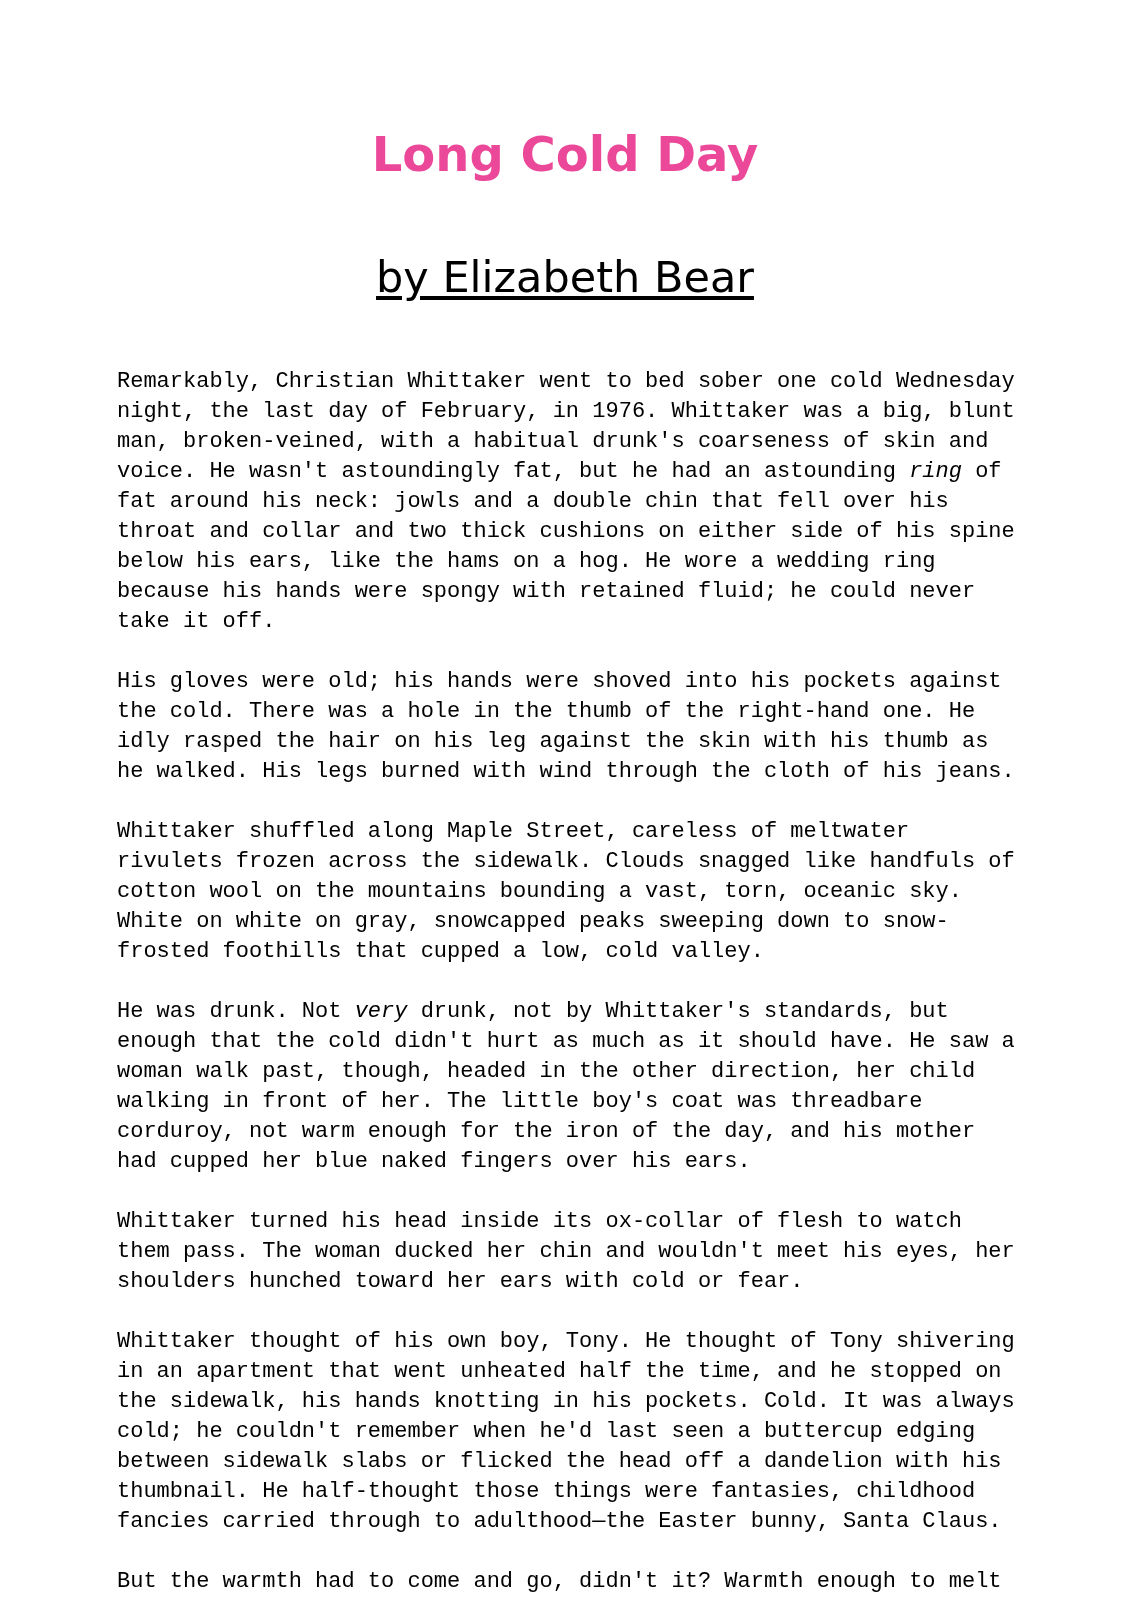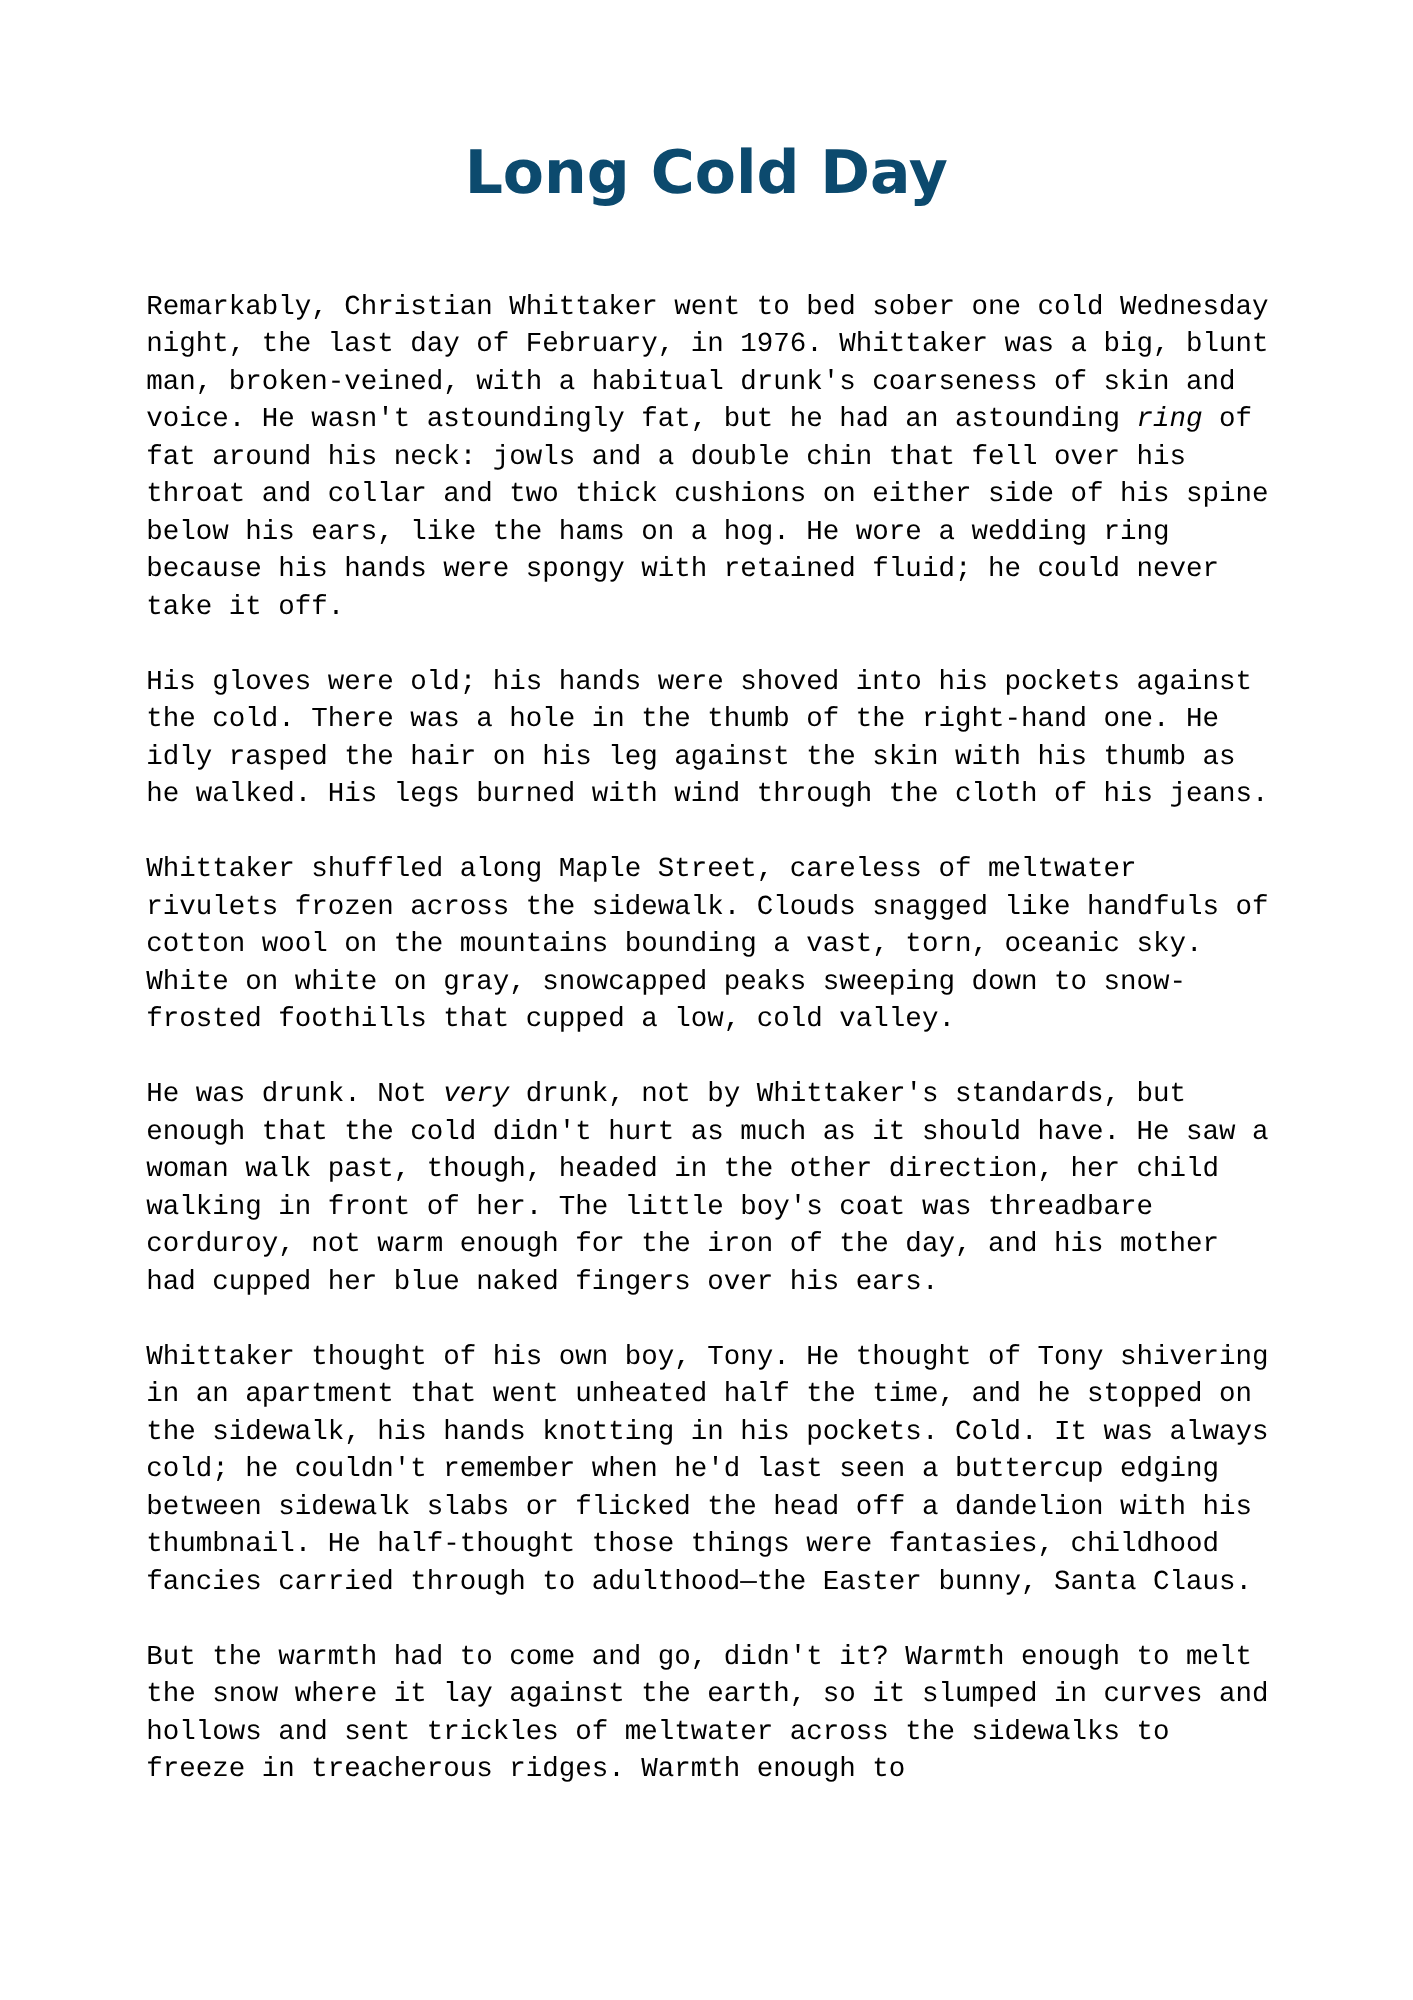--- a/index.html
+++ b/index.html
@@ -10,27 +10,27 @@
   .page {
     position: relative;
     width: 1130px;
     height: 1600px;
     background: #ffffff;
     overflow: hidden;
     box-sizing: border-box;
     padding-top: 109px;
   }
   .title {
-    margin: 0;
+    margin: 16px;
     text-align: center;
     font-family: "DejaVu Sans", sans-serif;
     font-weight: bold;
     font-size: 48px;
     line-height: 58px;
-    color: #0c4a6e;
+    color: #ec4899;
     letter-spacing: 0px;
   }
   .byline {
     margin: 68px 0 0 0;
     text-align: center;
     font-family: "DejaVu Sans", sans-serif;
     font-weight: normal;
     font-size: 43px;
     line-height: 52px;
     color: #000000;
@@ -52,21 +52,23 @@
   }
   .story em {
     font-style: italic;
   }
 </style>
 </head>
 <body>
 
 <div class="page">
   <h1 class="title">Long Cold Day</h1>
+  <h2 class="byline">by Elizabeth Bear</h2>
   <div class="story">
       <p>Remarkably, Christian Whittaker went to bed sober one cold Wednesday night, the last day of February, in 1976. Whittaker was a big, blunt man, broken-veined, with a habitual drunk's coarseness of skin and voice. He wasn't astoundingly fat, but he had an astounding <em>ring</em> of fat around his neck: jowls and a double chin that fell over his throat and collar and two thick cushions on either side of his spine below his ears, like the hams on a hog. He wore a wedding ring because his hands were spongy with retained fluid; he could never take it off.</p>
       <p>His gloves were old; his hands were shoved into his pockets against the cold. There was a hole in the thumb of the right-hand one. He idly rasped the hair on his leg against the skin with his thumb as he walked. His legs burned with wind through the cloth of his jeans.</p>
       <p>Whittaker shuffled along Maple Street, careless of meltwater rivulets frozen across the sidewalk. Clouds snagged like handfuls of cotton wool on the mountains bounding a vast, torn, oceanic sky. White on white on gray, snowcapped peaks sweeping down to snow-frosted foothills that cupped a low, cold valley.</p>
       <p>He was drunk. Not <em>very</em> drunk, not by Whittaker's standards, but enough that the cold didn't hurt as much as it should have. He saw a woman walk past, though, headed in the other direction, her child walking in front of her. The little boy's coat was threadbare corduroy, not warm enough for the iron of the day, and his mother had cupped her blue naked fingers over his ears.</p>
+      <p>Whittaker turned his head inside its ox-collar of flesh to watch them pass. The woman ducked her chin and wouldn't meet his eyes, her shoulders hunched toward her ears with cold or fear.</p>
       <p>Whittaker thought of his own boy, Tony. He thought of Tony shivering in an apartment that went unheated half the time, and he stopped on the sidewalk, his hands knotting in his pockets. Cold. It was always cold; he couldn't remember when he'd last seen a buttercup edging between sidewalk slabs or flicked the head off a dandelion with his thumbnail. He half-thought those things were fantasies, childhood fancies carried through to adulthood—the Easter bunny, Santa Claus.</p>
       <p>But the warmth had to come and go, didn't it? Warmth enough to melt the snow where it lay against the earth, so it slumped in curves and hollows and sent trickles of meltwater across the sidewalks to freeze in treacherous ridges. Warmth enough to</p>
     </div>
 </div>
 
 </body></html>

